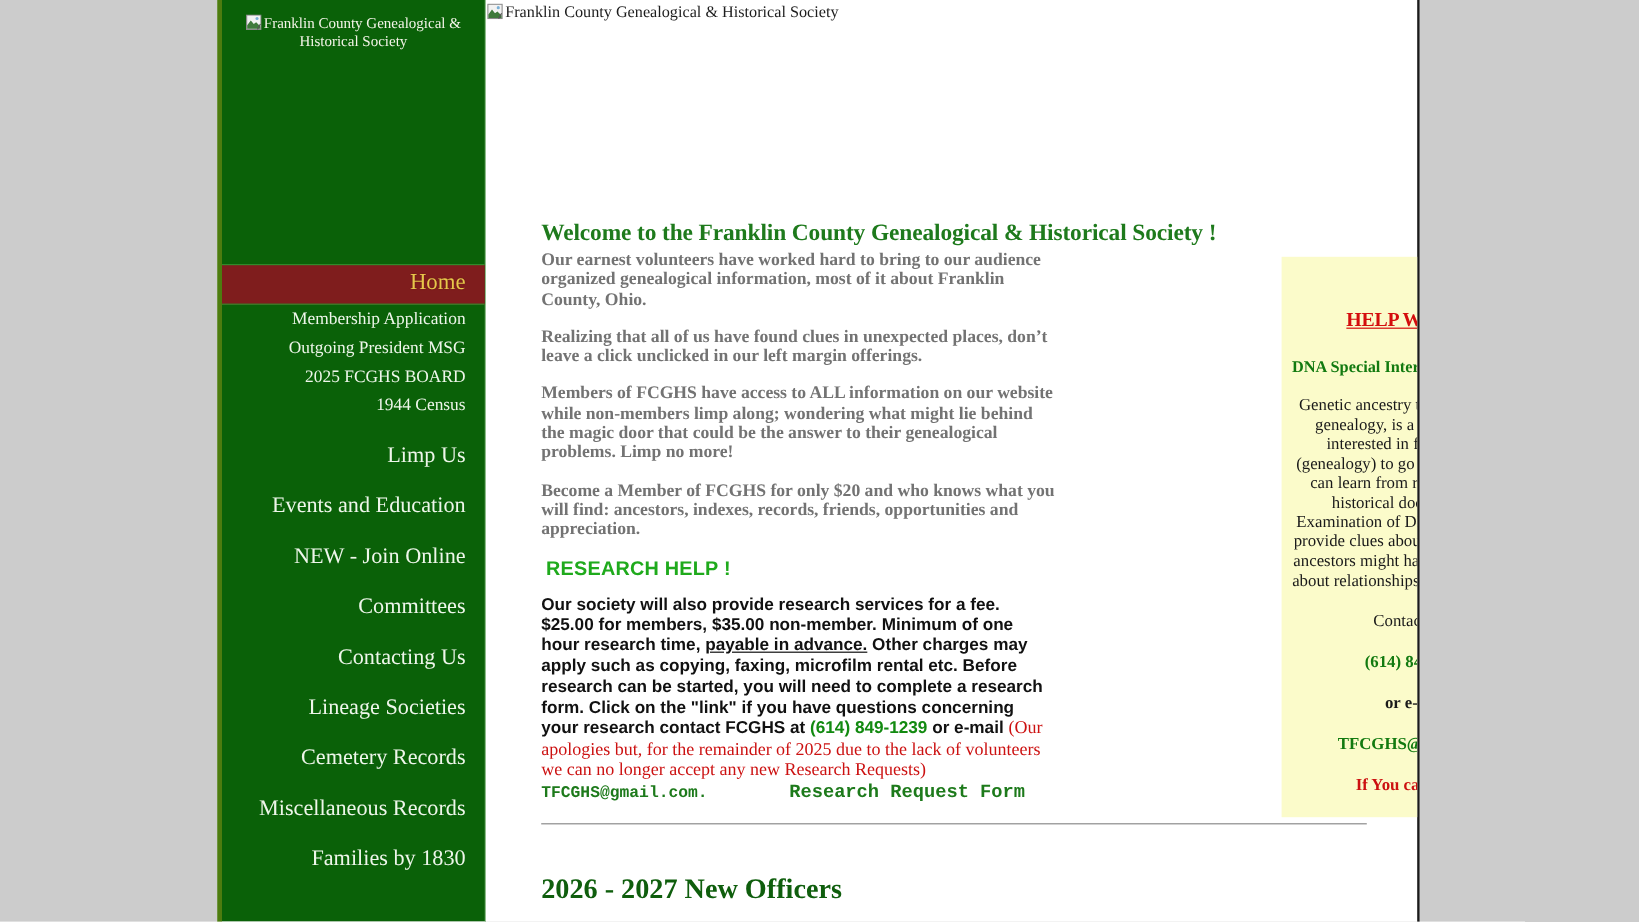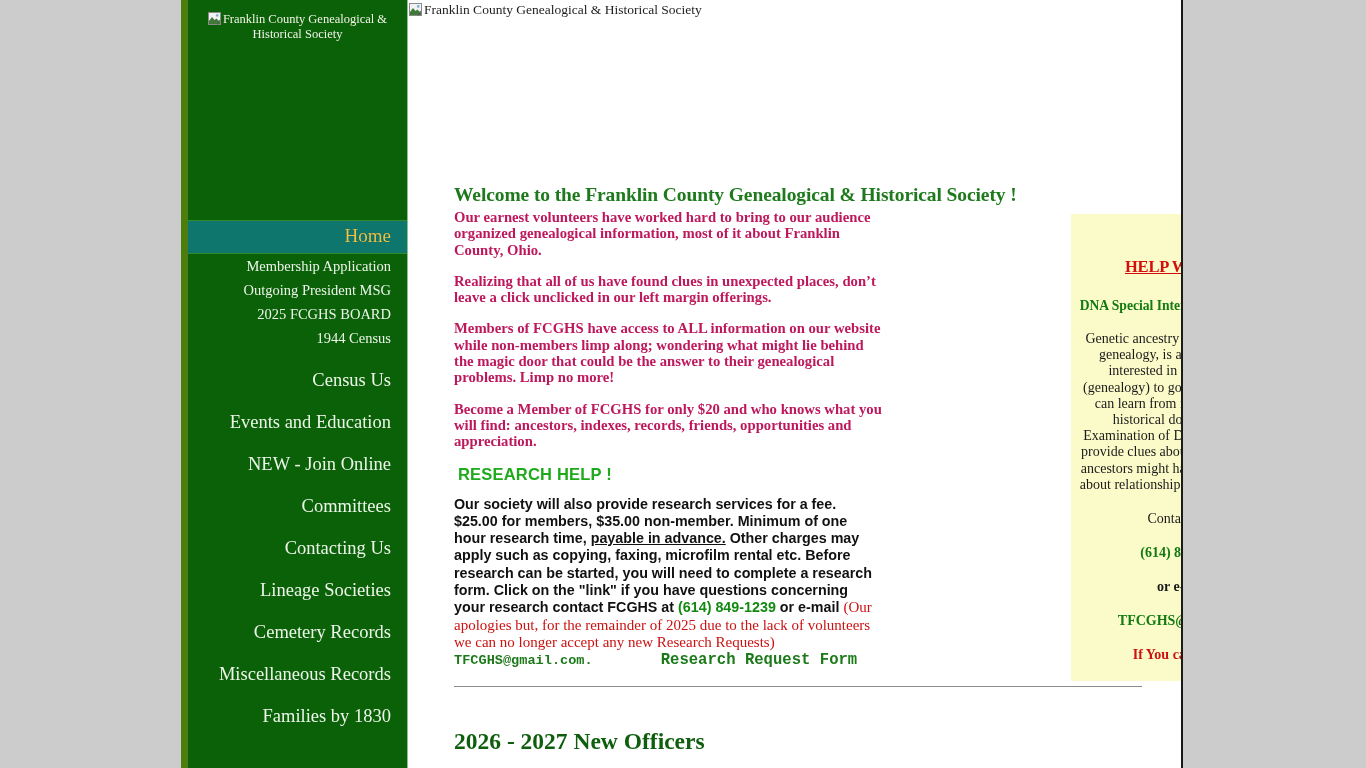--- a/index.html
+++ b/index.html
@@ -16,21 +16,21 @@
   }
 
   
   #page {
     position: absolute;
     left: 181px;
     top: 0;
     width: 1002px;
     height: 768px;
     background: #ffffff;
-    border-left: 7px solid #4d7c0f;
+    border-left: 4px solid #4d7c0f;
     border-right: 2px solid #1a1a1a;
     box-sizing: border-box;
     overflow: hidden;
   }
 
   
   #sidebar {
     position: absolute;
     left: 0;
     top: 0;
@@ -54,21 +54,21 @@
     height: 13px;
     vertical-align: -2px;
     margin-right: 2px;
     position: relative;
   }
   .broken-img svg { display:block; }
 
   #nav-spacer { height: 178px; }
 
   #nav-home {
-    background: #0f766e;
+    background: #7f1d1d;
     border-top: 1px solid #2e8b2a;
     border-bottom: 1px solid #2e8b2a;
     text-align: right;
     padding: 2px 16px 4px 0;
   }
   #nav-home .nav-label {
     color: #e8c54a;
     font-size: 19px;
     line-height: 26px;
     font-family: "Liberation Serif", serif;
@@ -122,21 +122,21 @@
     top: 26px;
     width: 432px;
   }
 
   .serif-para {
     margin: 0 0 15px 0;
     font-family: "Liberation Serif", serif;
     font-size: 14.7px;
     line-height: 16.3px;
     font-weight: bold;
-    color: #be185d;
+    color: #737373;
   }
 
   #research-heading {
     margin: 2px 0 12px 4px;
     font-family: "Liberation Sans", sans-serif;
     font-size: 16.5px;
     font-weight: bold;
     color: #1faa1c;
     letter-spacing: 0.2px;
   }
@@ -254,21 +254,21 @@
 
     <div id="nav-home">
       <span class="nav-label">Home</span>
     </div>
 
     <div class="nav-item small">Membership Application</div>
     <div class="nav-item small">Outgoing President MSG</div>
     <div class="nav-item small">2025 FCGHS BOARD</div>
     <div class="nav-item small">1944 Census</div>
 
-    <div class="nav-item large first-large">Census Us</div>
+    <div class="nav-item large first-large">Limp Us</div>
     <div class="nav-item large">Events and Education</div>
     <div class="nav-item large">NEW - Join Online</div>
     <div class="nav-item large">Committees</div>
     <div class="nav-item large">Contacting Us</div>
     <div class="nav-item large">Lineage Societies</div>
     <div class="nav-item large">Cemetery Records</div>
     <div class="nav-item large">Miscellaneous Records</div>
     <div class="nav-item large">Families by 1830</div>
   </div>
 

